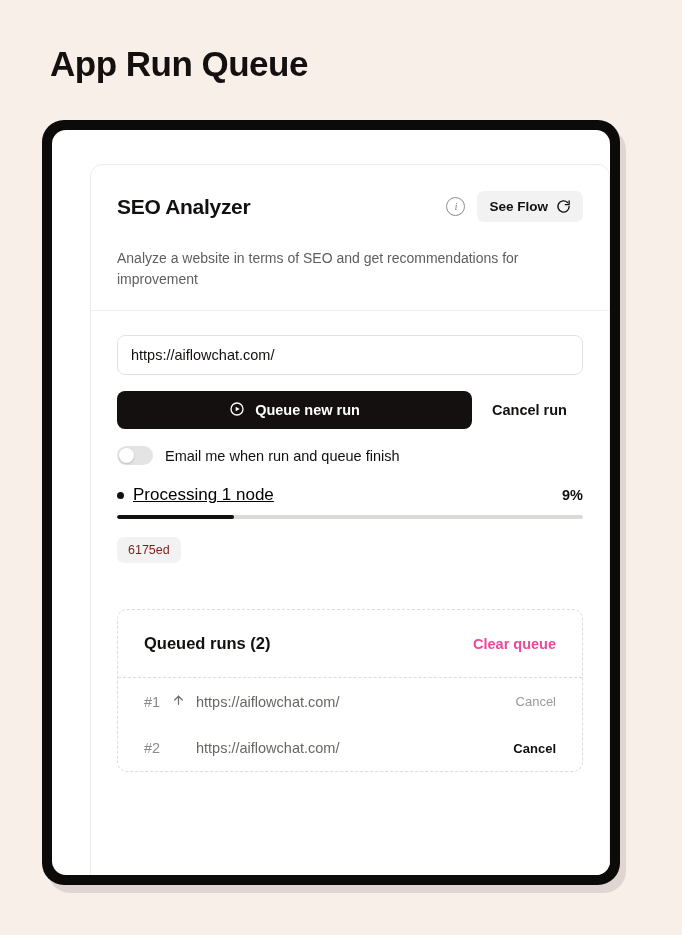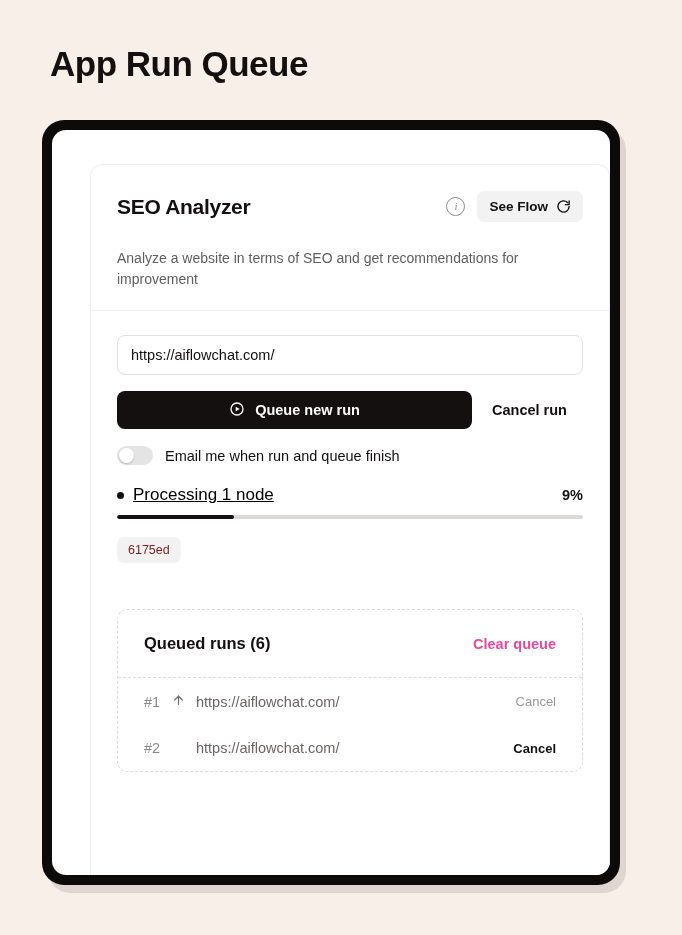--- a/index.html
+++ b/index.html
@@ -351,21 +351,21 @@
         </div>
 
         <div class="progress-track">
           <div class="progress-fill" id="progress-fill" style="width: 25%;"></div>
         </div>
 
         <div class="run-chip">6175ed</div>
 
         <div class="queue-panel">
           <div class="queue-head">
-            <div class="queue-title">Queued runs (6)</div>
+            <div class="queue-title">Queued runs (2)</div>
             <div class="clear-queue">Clear queue</div>
           </div>
 
           <div class="queue-row">
             <div class="q-index">#1</div>
             <div class="q-arrow">
               <svg width="13" height="14" viewBox="0 0 24 24" fill="none" stroke="#6c6c6c" stroke-width="2.2" stroke-linecap="round" stroke-linejoin="round">
                 <line x1="12" y1="20" x2="12" y2="5"></line>
                 <polyline points="5 12 12 5 19 12"></polyline>
               </svg>

